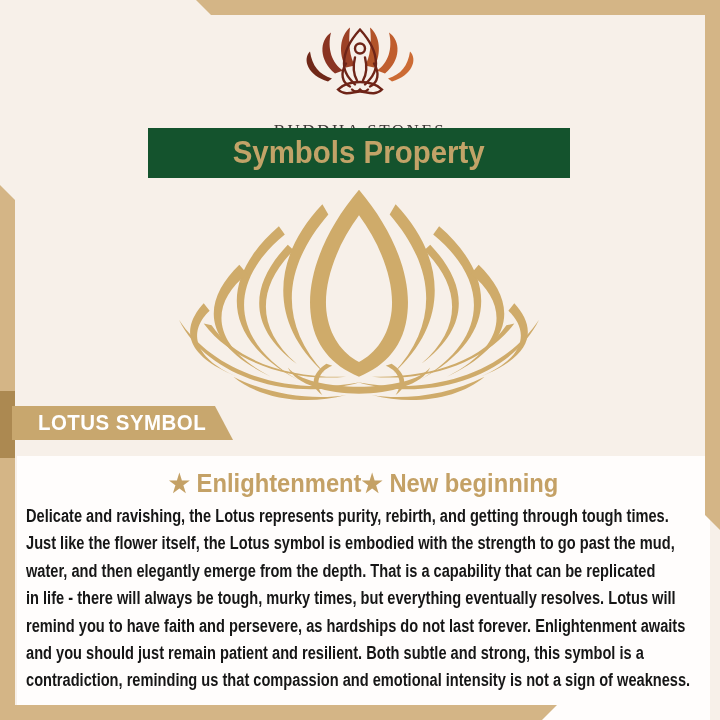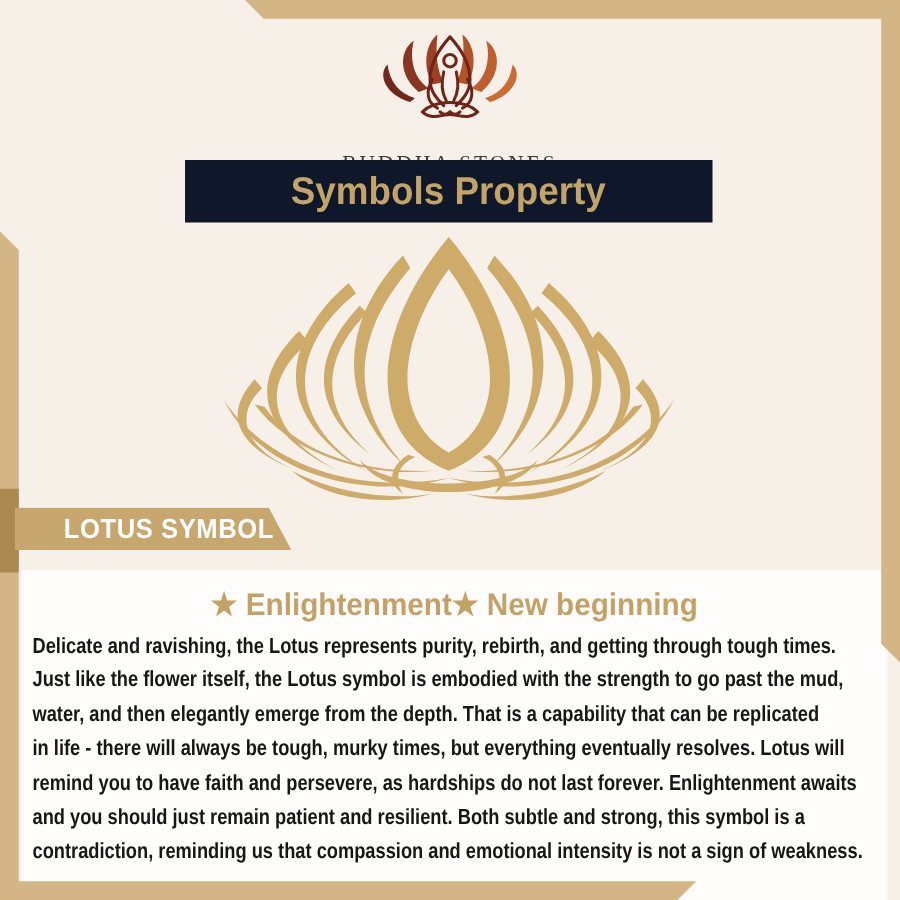--- a/index.html
+++ b/index.html
@@ -15,34 +15,34 @@
   
   .brand-logo { position:absolute; left:300px; top:27px; width:120px; height:73px; z-index:2; }
   .brand-name {
     position:absolute; left:0; right:0; top:101px; text-align:center; z-index:2;
     font-family:"Liberation Serif", serif; font-size:17px; letter-spacing:2.5px;
     color:#3C3836; font-weight:500;margin-top:20px;
   }
   
   .title-box {
     position:absolute; left:148px; top:128px; width:422px; height:50px;
-    background:#0f172a; z-index:2; display:flex; align-items:center; justify-content:center;
+    background:#14532d; z-index:2; display:flex; align-items:center; justify-content:center;
   }
   .title-text {
     color:#C2A368; font-size:31px; font-weight:bold; white-space:nowrap;
     transform:scaleX(0.95); transform-origin:50% 50%;
   }
   
   .lotus-svg { position:absolute; left:176px; top:186px; width:366px; height:220px; z-index:2; }
   
   .banner {
     position:absolute; left:12px; top:406px; width:221px; height:34px;
     background:#C8A76E; z-index:7;
     clip-path:polygon(0 0, calc(100% - 18px) 0, 100% 100%, 0 100%);
-    display:flex; align-items:center; padding-left:39px; box-sizing:border-box;
+    display:flex; align-items:center; padding-left:26px; box-sizing:border-box;
   }
   .banner-text {
     color:#FFFFFF; font-size:22px; font-weight:bold; letter-spacing:0.5px;
     white-space:nowrap; transform:scaleX(0.93); transform-origin:0 50%;
   }
   
   .content-box {
     position:absolute; left:17px; top:456px; width:693px; height:300px;
     background:#FFFDFC; z-index:4;
   }

